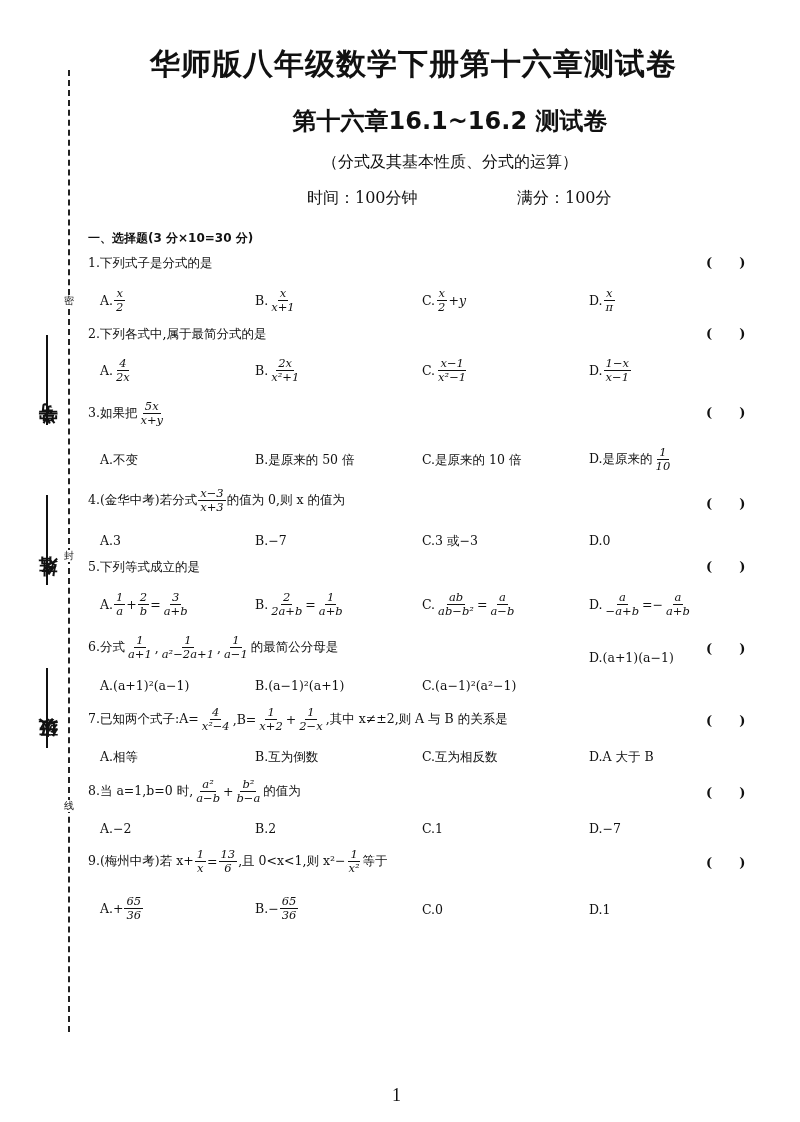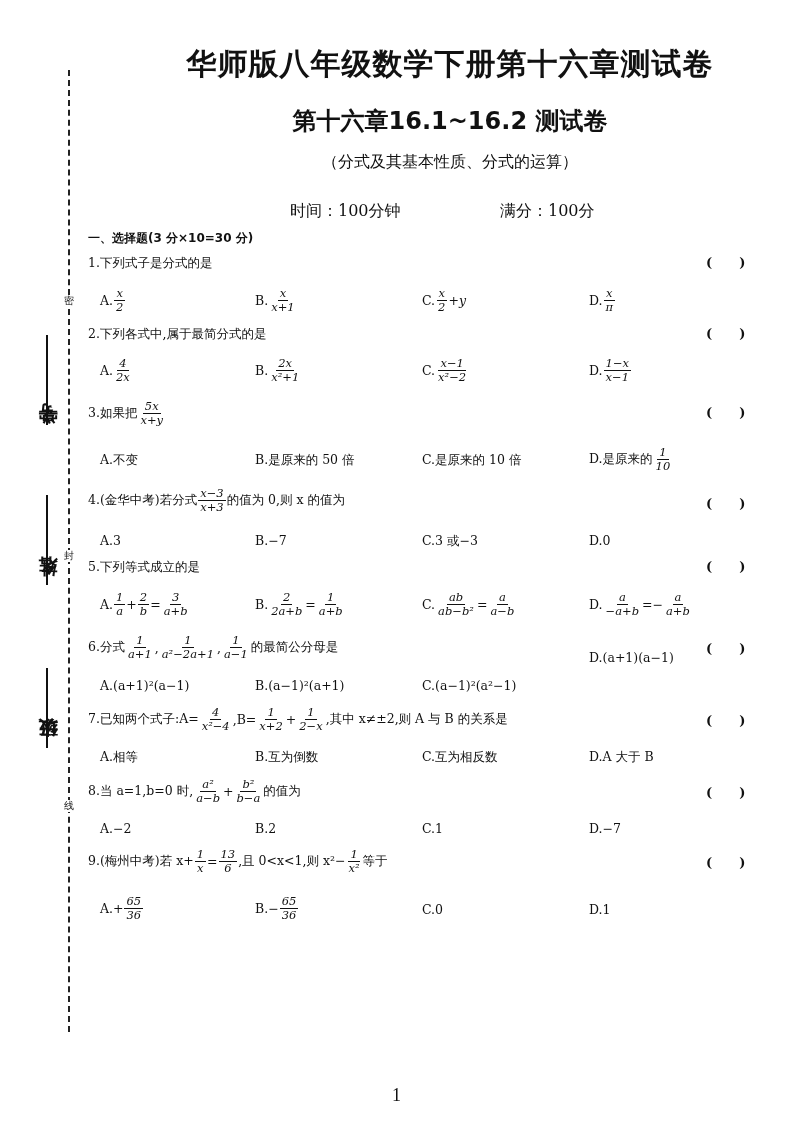--- a/index.html
+++ b/index.html
@@ -6,24 +6,24 @@
     html, body { width:800px; height:1122px; background:#ffffff; }
     body { position:relative; overflow:hidden; font-family:"DejaVu Serif", serif; color:#111; }
 
     
     .dash-line { position:absolute; left:68px; top:70px; width:0; height:962px; border-left:2px dashed #222; }
     .bind-mark { position:absolute; left:62px; font-size:10px; background:#fff; line-height:12px; width:14px; text-align:center; }
     .field-label { position:absolute; left:34px; font-size:19px; font-weight:bold; writing-mode:vertical-rl; transform:rotate(180deg); letter-spacing:2px; font-family:"DejaVu Sans", sans-serif; }
     .field-line { position:absolute; left:46px; width:0; border-left:2px solid #111; }
 
     
-    .title { position:absolute; left:150px; top:44px; width:600px; text-align:center; font-family:"DejaVu Sans", sans-serif; font-weight:bold; font-size:30px; letter-spacing:1px; }
+    .title { position:absolute; left:150px; top:44px; width:600px; text-align:left; font-family:"DejaVu Sans", sans-serif; font-weight:bold; font-size:30px; letter-spacing:1px; }
     .subtitle { position:absolute; left:150px; top:105px; width:600px; text-align:center; font-family:"DejaVu Sans", sans-serif; font-weight:bold; font-size:24px; }
     .topic { position:absolute; left:150px; top:152px; width:600px; text-align:center; font-size:16px; }
-    .meta { position:absolute; top:201px; font-size:16px; }
+    .meta { position:absolute; top:188px; font-size:16px;margin-left:17px; }
 
     .section { position:absolute; left:88px; top:230px; font-size:12px; font-weight:bold; font-family:"DejaVu Sans", sans-serif; }
 
     .q { position:absolute; left:88px; font-size:12.5px; white-space:nowrap; display:flex; align-items:center; }
     .paren { position:absolute; left:706px; font-size:13px; white-space:pre; font-weight:bold; }
     .opt { position:absolute; font-size:12.5px; white-space:nowrap; display:flex; align-items:center; }
     .oA { left:100px; } .oB { left:255px; } .oC { left:422px; } .oD { left:589px; }
 
     .frac { display:inline-flex; flex-direction:column; align-items:center; vertical-align:middle; font-style:italic; font-size:11.5px; margin:0 1px; line-height:13px; }
     .frac .num { padding:0 2px; border-bottom:1px solid #111; }
@@ -99,21 +99,21 @@
     <span>B.</span>
     <span class="frac">
       <span class="num">2x</span>
       <span class="den">x²+1</span>
     </span>
   </div>
 <div class="opt oC" style="top:357px">
     <span>C.</span>
     <span class="frac">
       <span class="num">x−1</span>
-      <span class="den">x²−2</span>
+      <span class="den">x²−1</span>
     </span>
   </div>
 <div class="opt oD" style="top:357px">
     <span>D.</span>
     <span class="frac">
       <span class="num">1−x</span>
       <span class="den">x−1</span>
     </span>
   </div>
 

